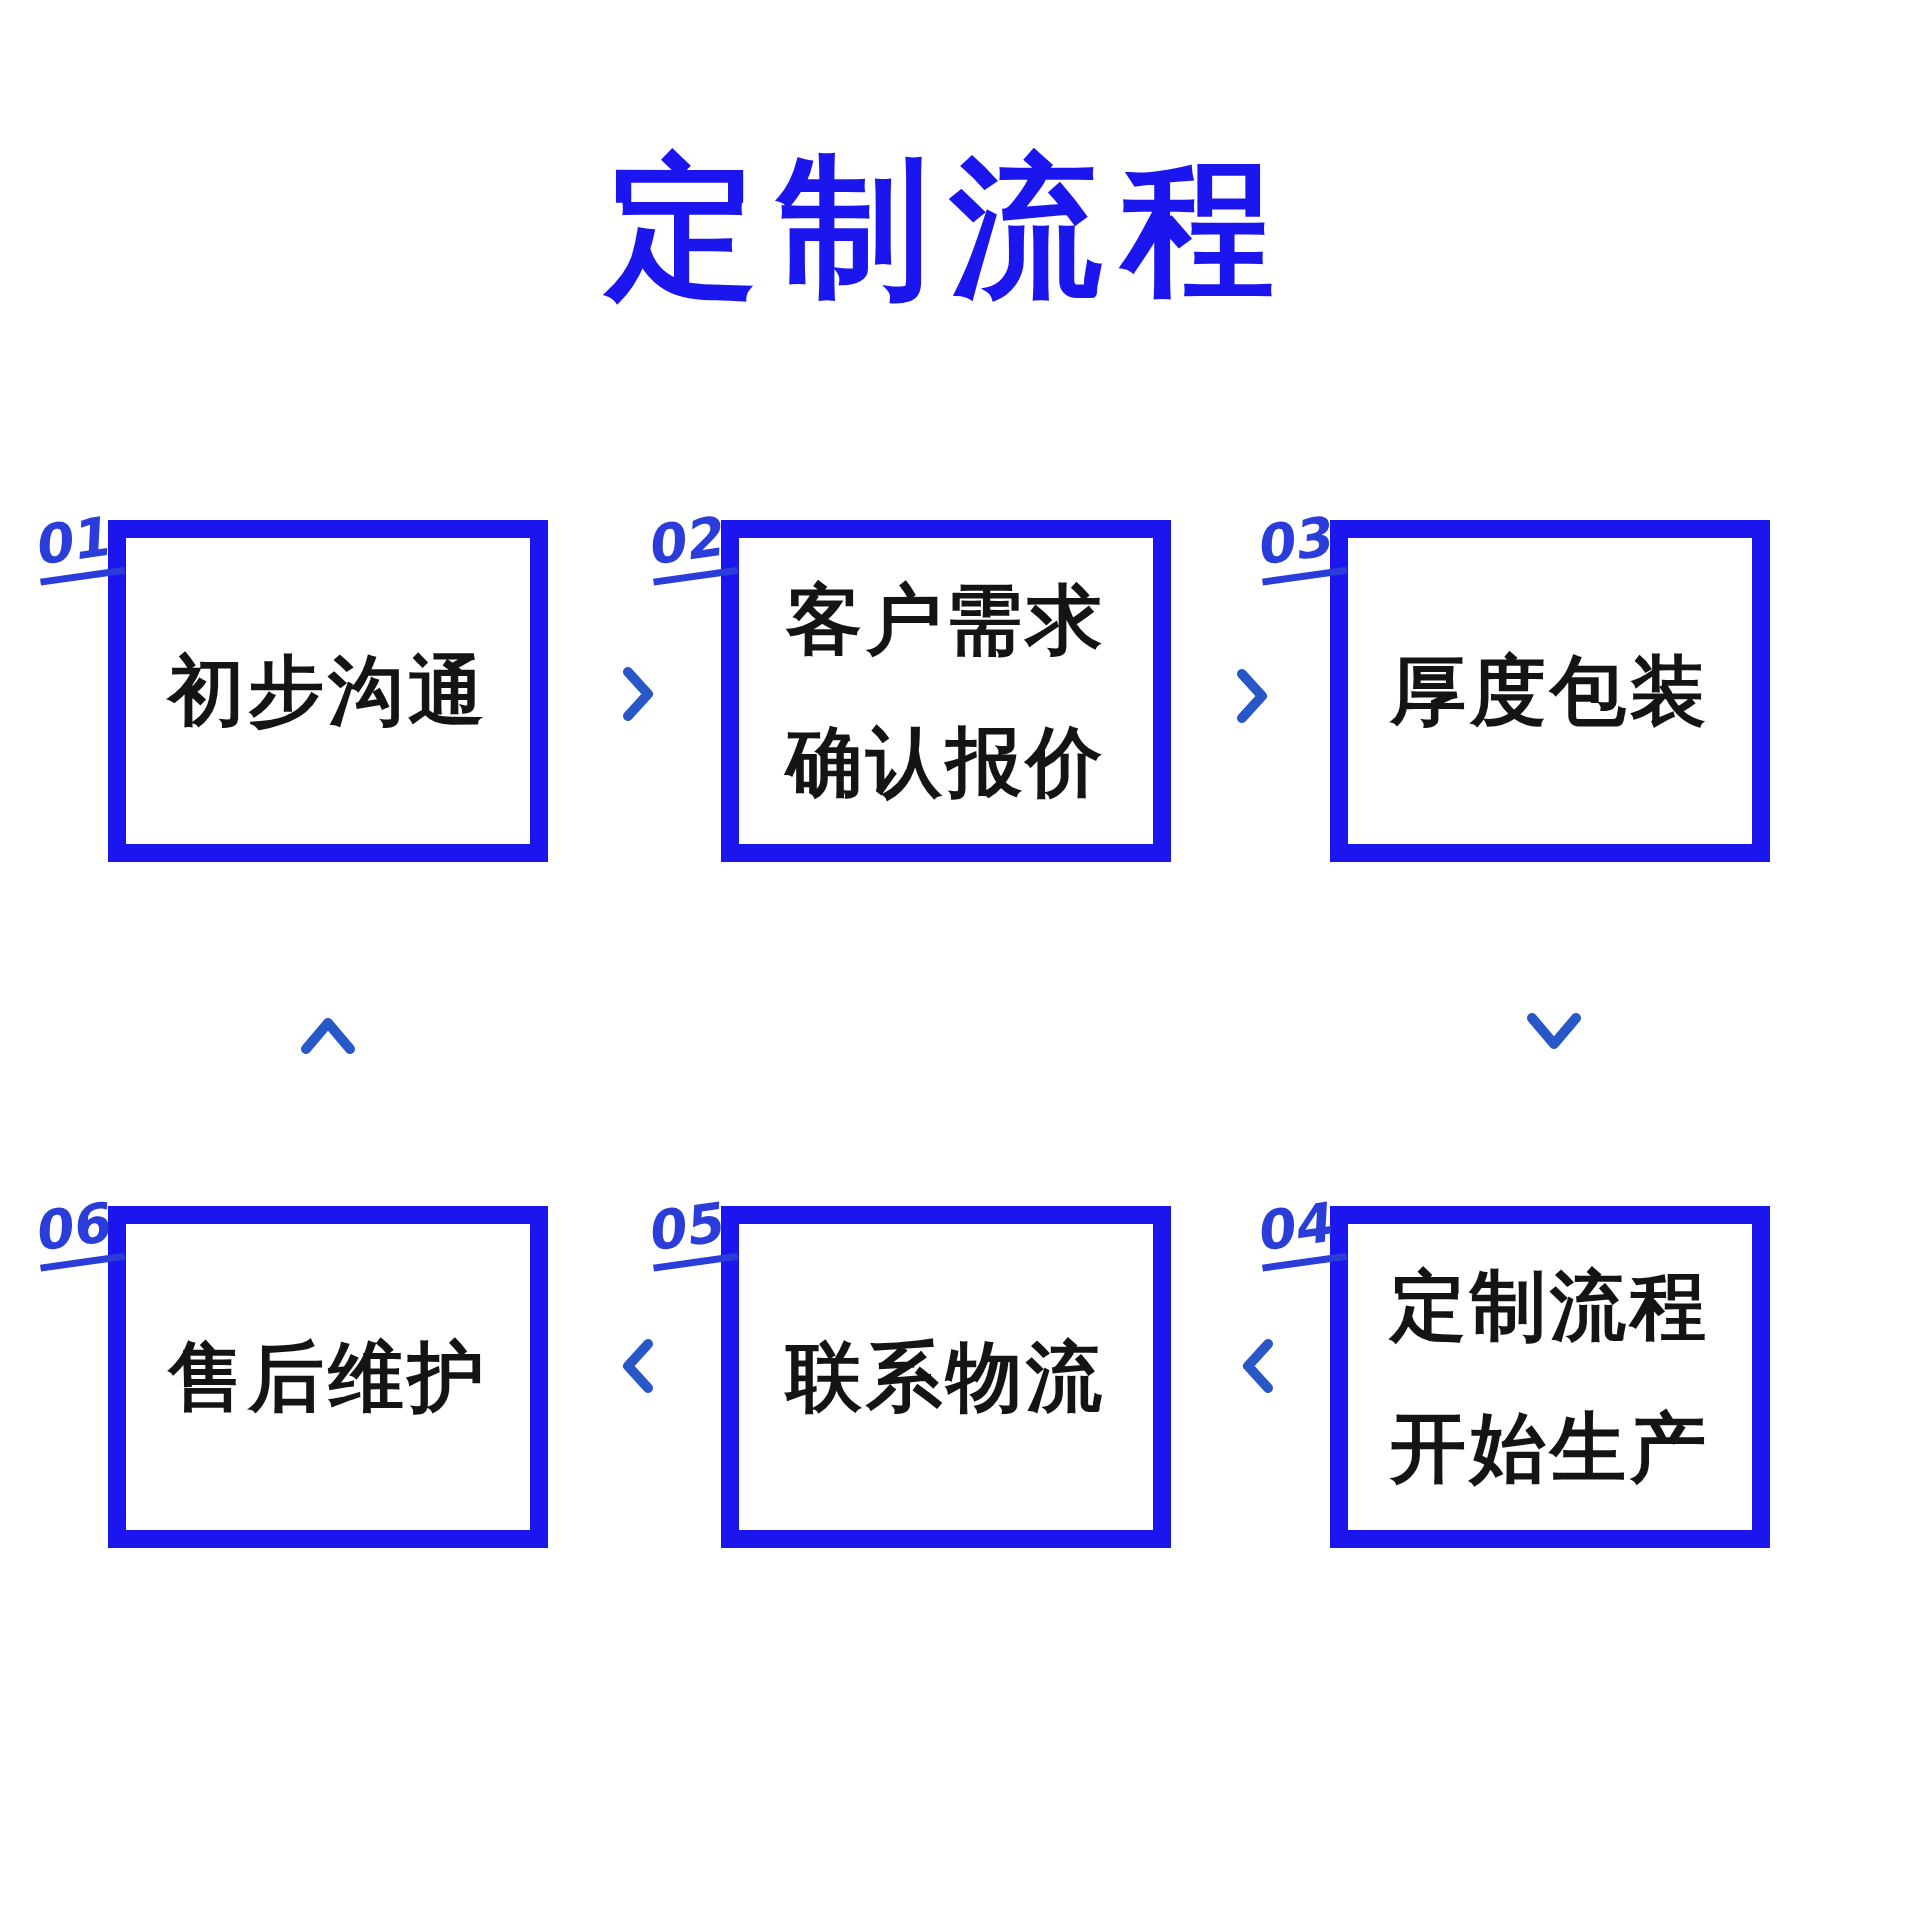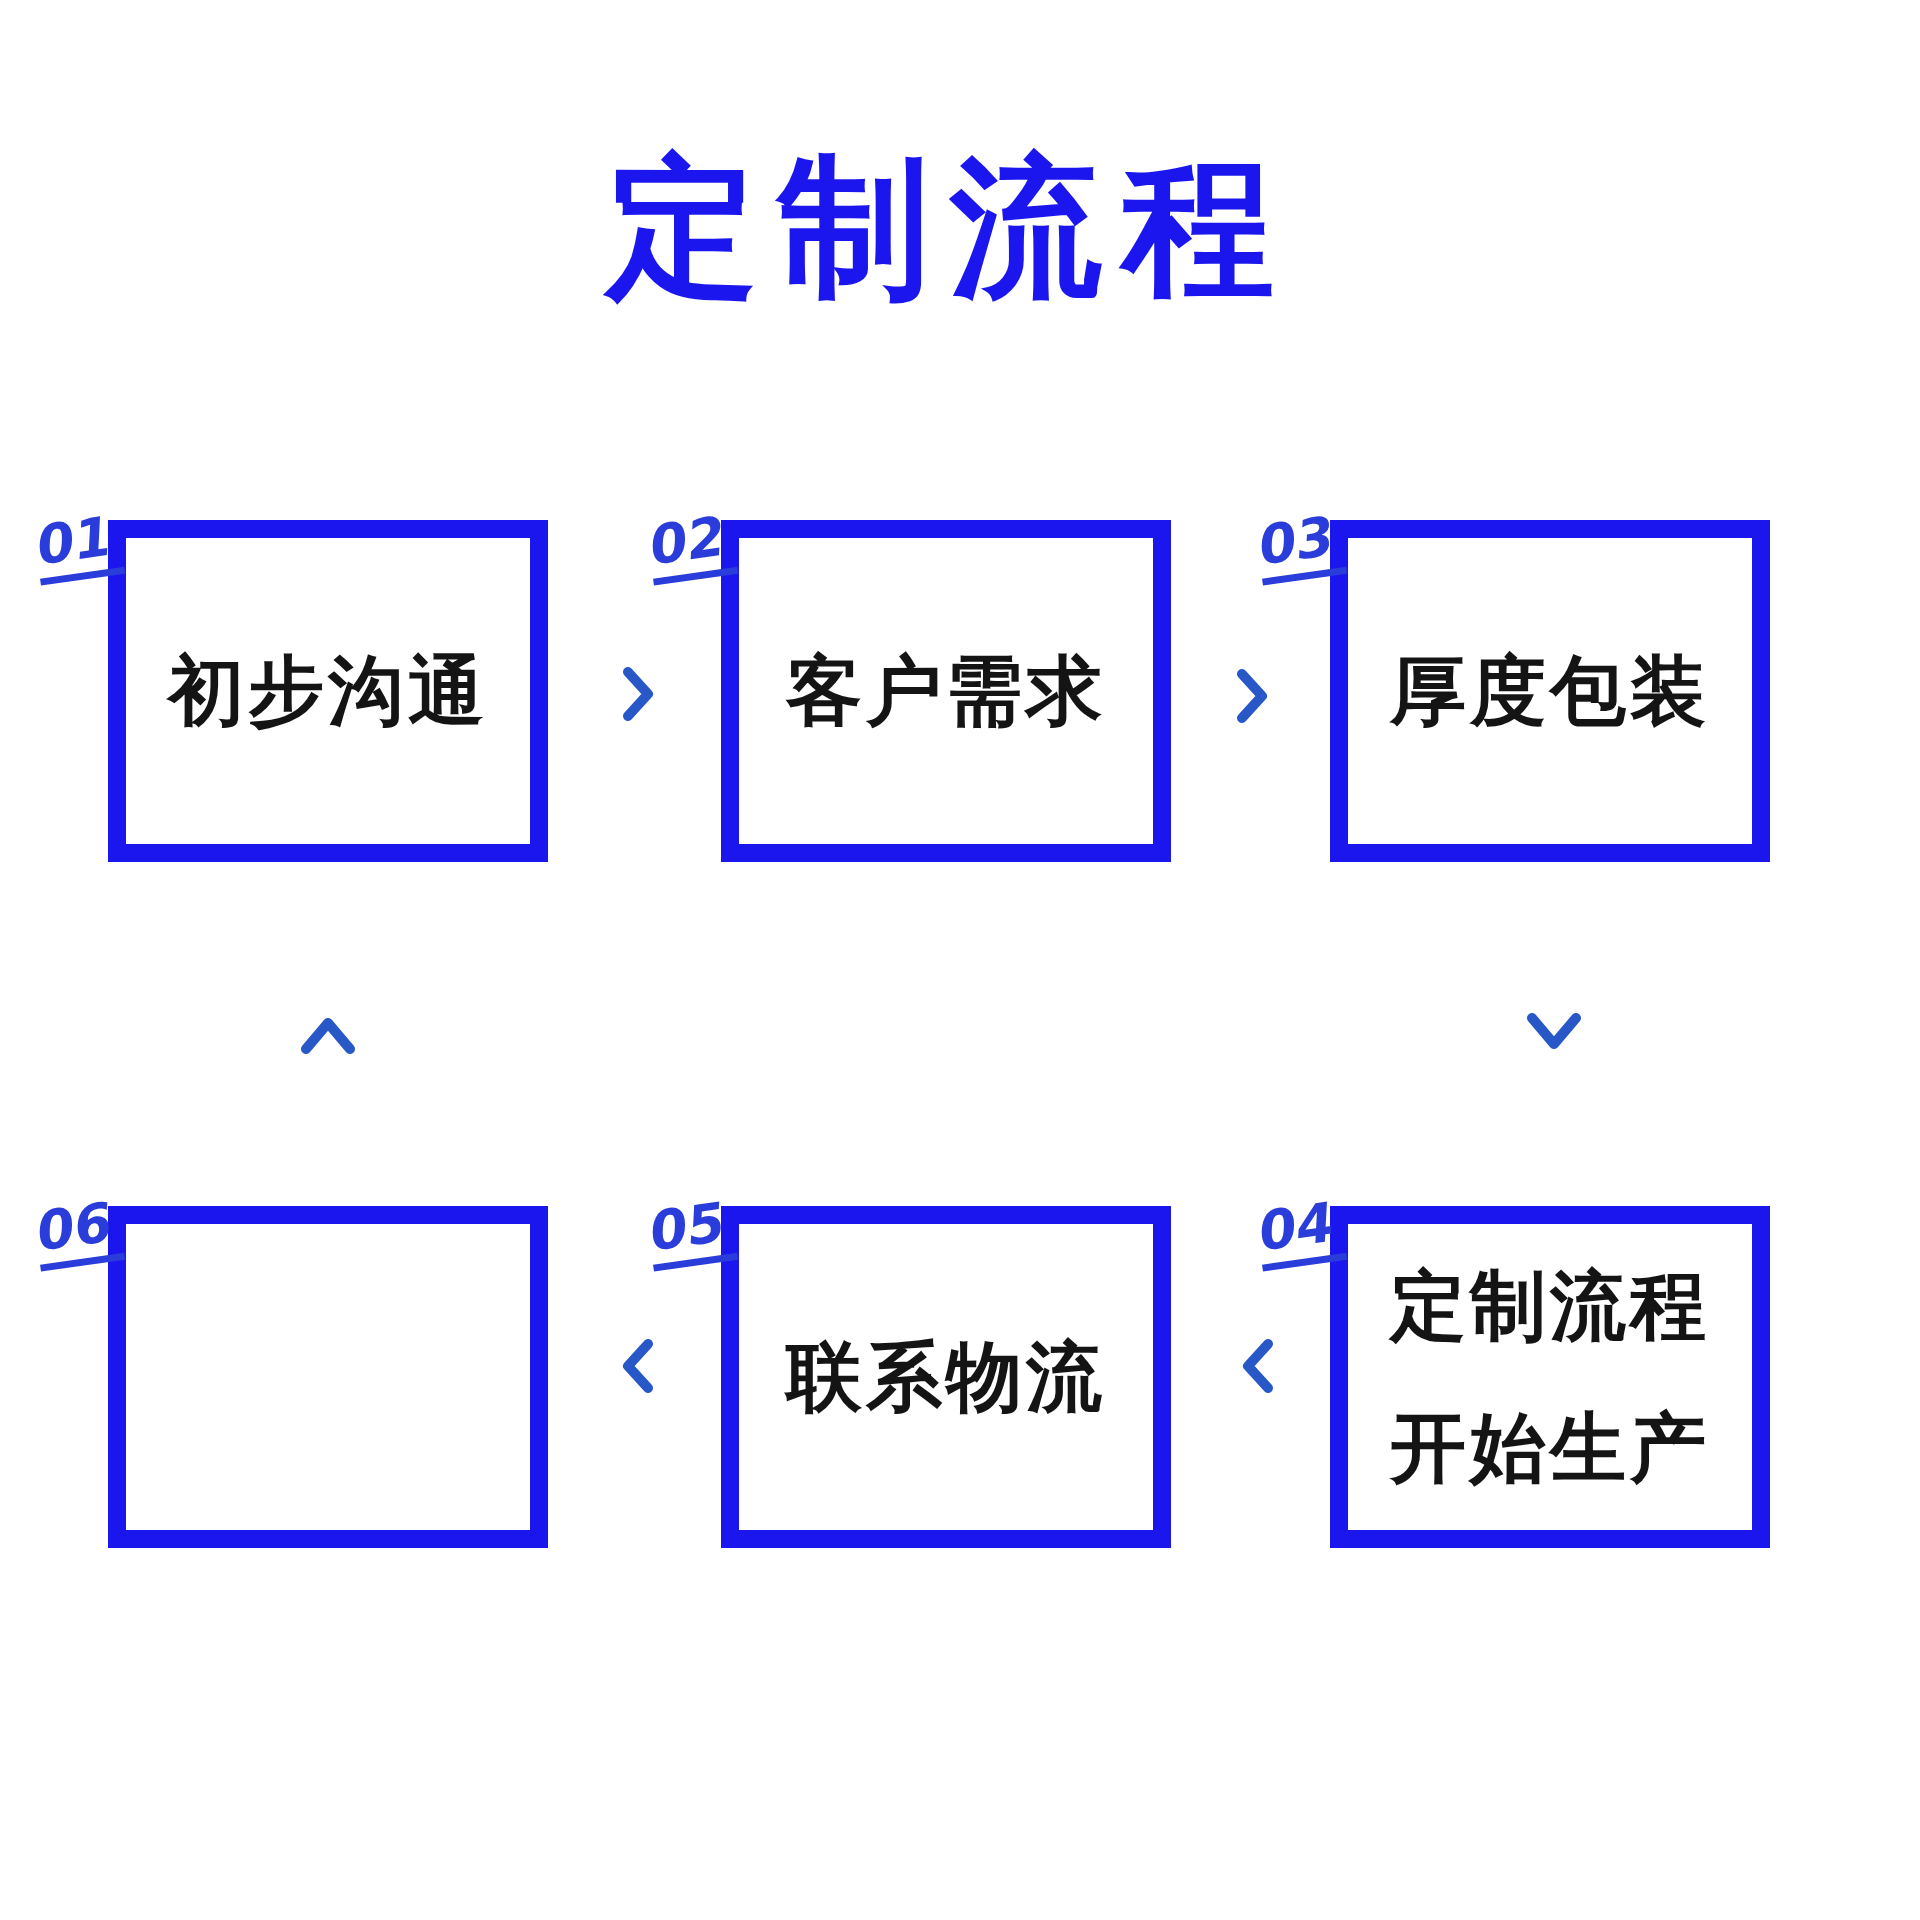--- a/index.html
+++ b/index.html
@@ -78,29 +78,31 @@
   <div class="title">定制流程</div>
 
   <div class="step-box pos-r1c1">
     <div class="step-num">01</div>
     <div class="step-line">初步沟通</div>
   </div>
 
   <div class="step-box wide pos-r1c2">
     <div class="step-num">02</div>
     <div class="step-line">客户需求</div>
+    <div class="step-line">确认报价</div>
   </div>
 
   <div class="step-box pos-r1c3">
     <div class="step-num">03</div>
     <div class="step-line">厚度包装</div>
   </div>
 
   <div class="step-box pos-r2c1">
     <div class="step-num">06</div>
+    <div class="step-line">售后维护</div>
   </div>
 
   <div class="step-box wide pos-r2c2">
     <div class="step-num">05</div>
     <div class="step-line">联系物流</div>
   </div>
 
   <div class="step-box pos-r2c3">
     <div class="step-num">04</div>
     <div class="step-line">定制流程</div>

